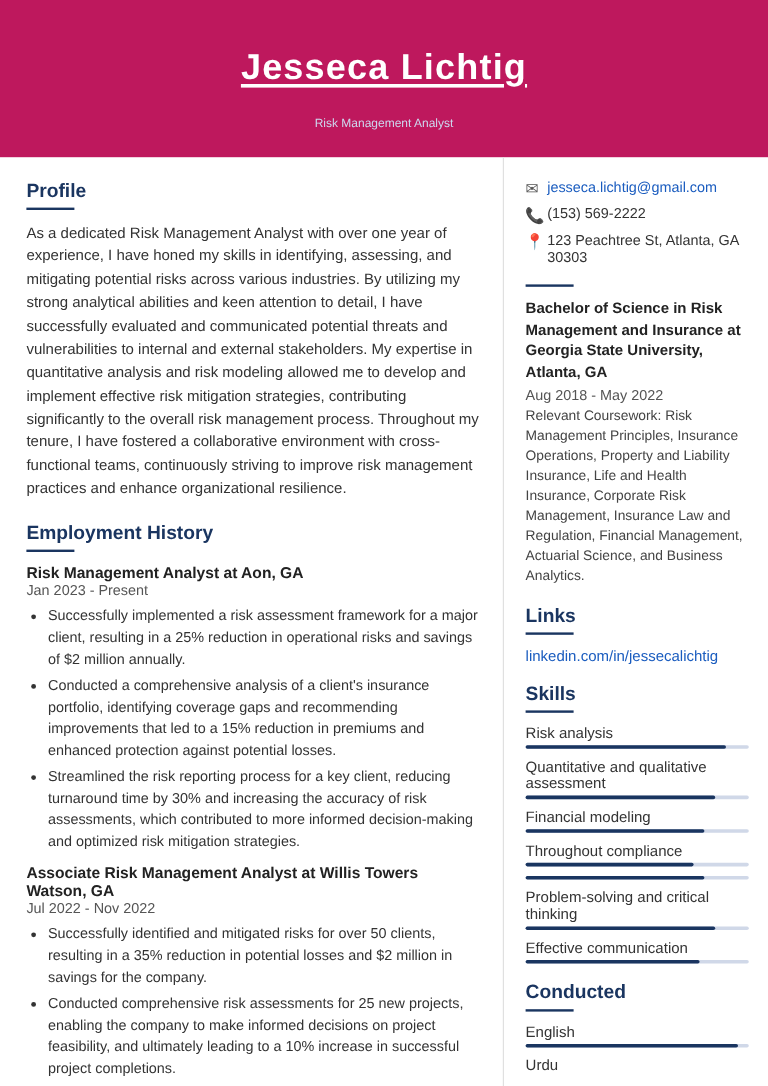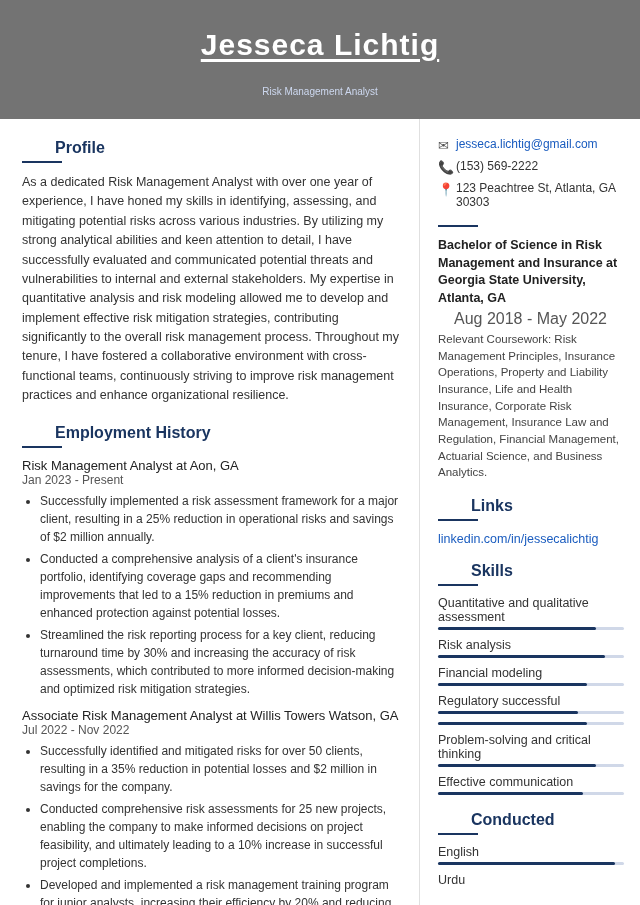--- a/index.html
+++ b/index.html
@@ -7,24 +7,24 @@
       font-family: Arial, Helvetica, sans-serif;
       font-size: 13px;
       background: #fff;
       color: #333;
       width: 640px;
       min-height: 905px;
     }
 
     
     .header {
-      background: #737373;
+      background: #be185d;
       color: #fff;
       text-align: center;
-      padding: 28px 20px 22px;
+      padding: 40px 20px 22px;
     }
     .header-name {
       font-size: 30px;
       font-weight: bold;
       letter-spacing: 1px;
       text-decoration: underline;
       text-underline-offset: 4px;
     }
     .header-title {
       font-size: 10px;
@@ -53,42 +53,41 @@
       padding: 18px 16px 20px 18px;
     }
 
     
     .section-title {
       font-size: 16px;
       font-weight: bold;
       color: #1a3560;
       margin-bottom: 4px;
       margin-top: 0;
-      margin-left: 33px;
     }
     .section-divider {
       border: none;
       border-top: 2px solid #1a3560;
       margin-bottom: 10px;
       width: 40px;
     }
     .section {
       margin-bottom: 18px;
     }
 
     
     .profile-text {
       font-size: 12.5px;
       line-height: 1.55;
       color: #333;
     }
 
     
     .job-title {
-      font-weight: normal;
+      font-weight: bold;
       font-size: 13px;
       color: #222;
     }
     .job-date {
       font-size: 12px;
       color: #555;
       margin-bottom: 5px;
     }
     .job-bullets {
       list-style: disc;
@@ -123,23 +122,23 @@
     }
 
     
     .edu-degree {
       font-weight: bold;
       font-size: 12.5px;
       color: #222;
       line-height: 1.4;
     }
     .edu-date {
-      font-size: 16px;
+      font-size: 12px;
       color: #555;
-      margin: 3px 16px;
+      margin: 3px 0;
     }
     .edu-desc {
       font-size: 11.5px;
       color: #444;
       line-height: 1.45;
     }
 
     
     .links-link {
       color: #1a5cbf;
@@ -266,39 +265,39 @@
       <h2 class="section-title">Links</h2>
       <hr class="section-divider">
       <a class="links-link" href="#">linkedin.com/in/jessecalichtig</a>
     </div>
 
     <div class="right-section">
       <h2 class="section-title">Skills</h2>
       <hr class="section-divider">
       <div id="skills-container">
           <div class="skill-item">
+      <div class="skill-name">Risk analysis</div>
+      <div class="skill-bar-bg">
+        <div class="skill-bar-fill" style="width:90%"></div>
+      </div>
+    </div>
+          <div class="skill-item">
       <div class="skill-name">Quantitative and qualitative assessment</div>
       <div class="skill-bar-bg">
         <div class="skill-bar-fill" style="width:85%"></div>
       </div>
     </div>
           <div class="skill-item">
-      <div class="skill-name">Risk analysis</div>
-      <div class="skill-bar-bg">
-        <div class="skill-bar-fill" style="width:90%"></div>
-      </div>
-    </div>
-          <div class="skill-item">
       <div class="skill-name">Financial modeling</div>
       <div class="skill-bar-bg">
         <div class="skill-bar-fill" style="width:80%"></div>
       </div>
     </div>
           <div class="skill-item">
-      <div class="skill-name">Regulatory successful</div>
+      <div class="skill-name">Throughout compliance</div>
       <div class="skill-bar-bg">
         <div class="skill-bar-fill" style="width:75%"></div>
       </div>
     </div>
           <div class="skill-item">
       <div class="skill-bar-bg">
         <div class="skill-bar-fill" style="width:80%"></div>
       </div>
     </div>
           <div class="skill-item">

